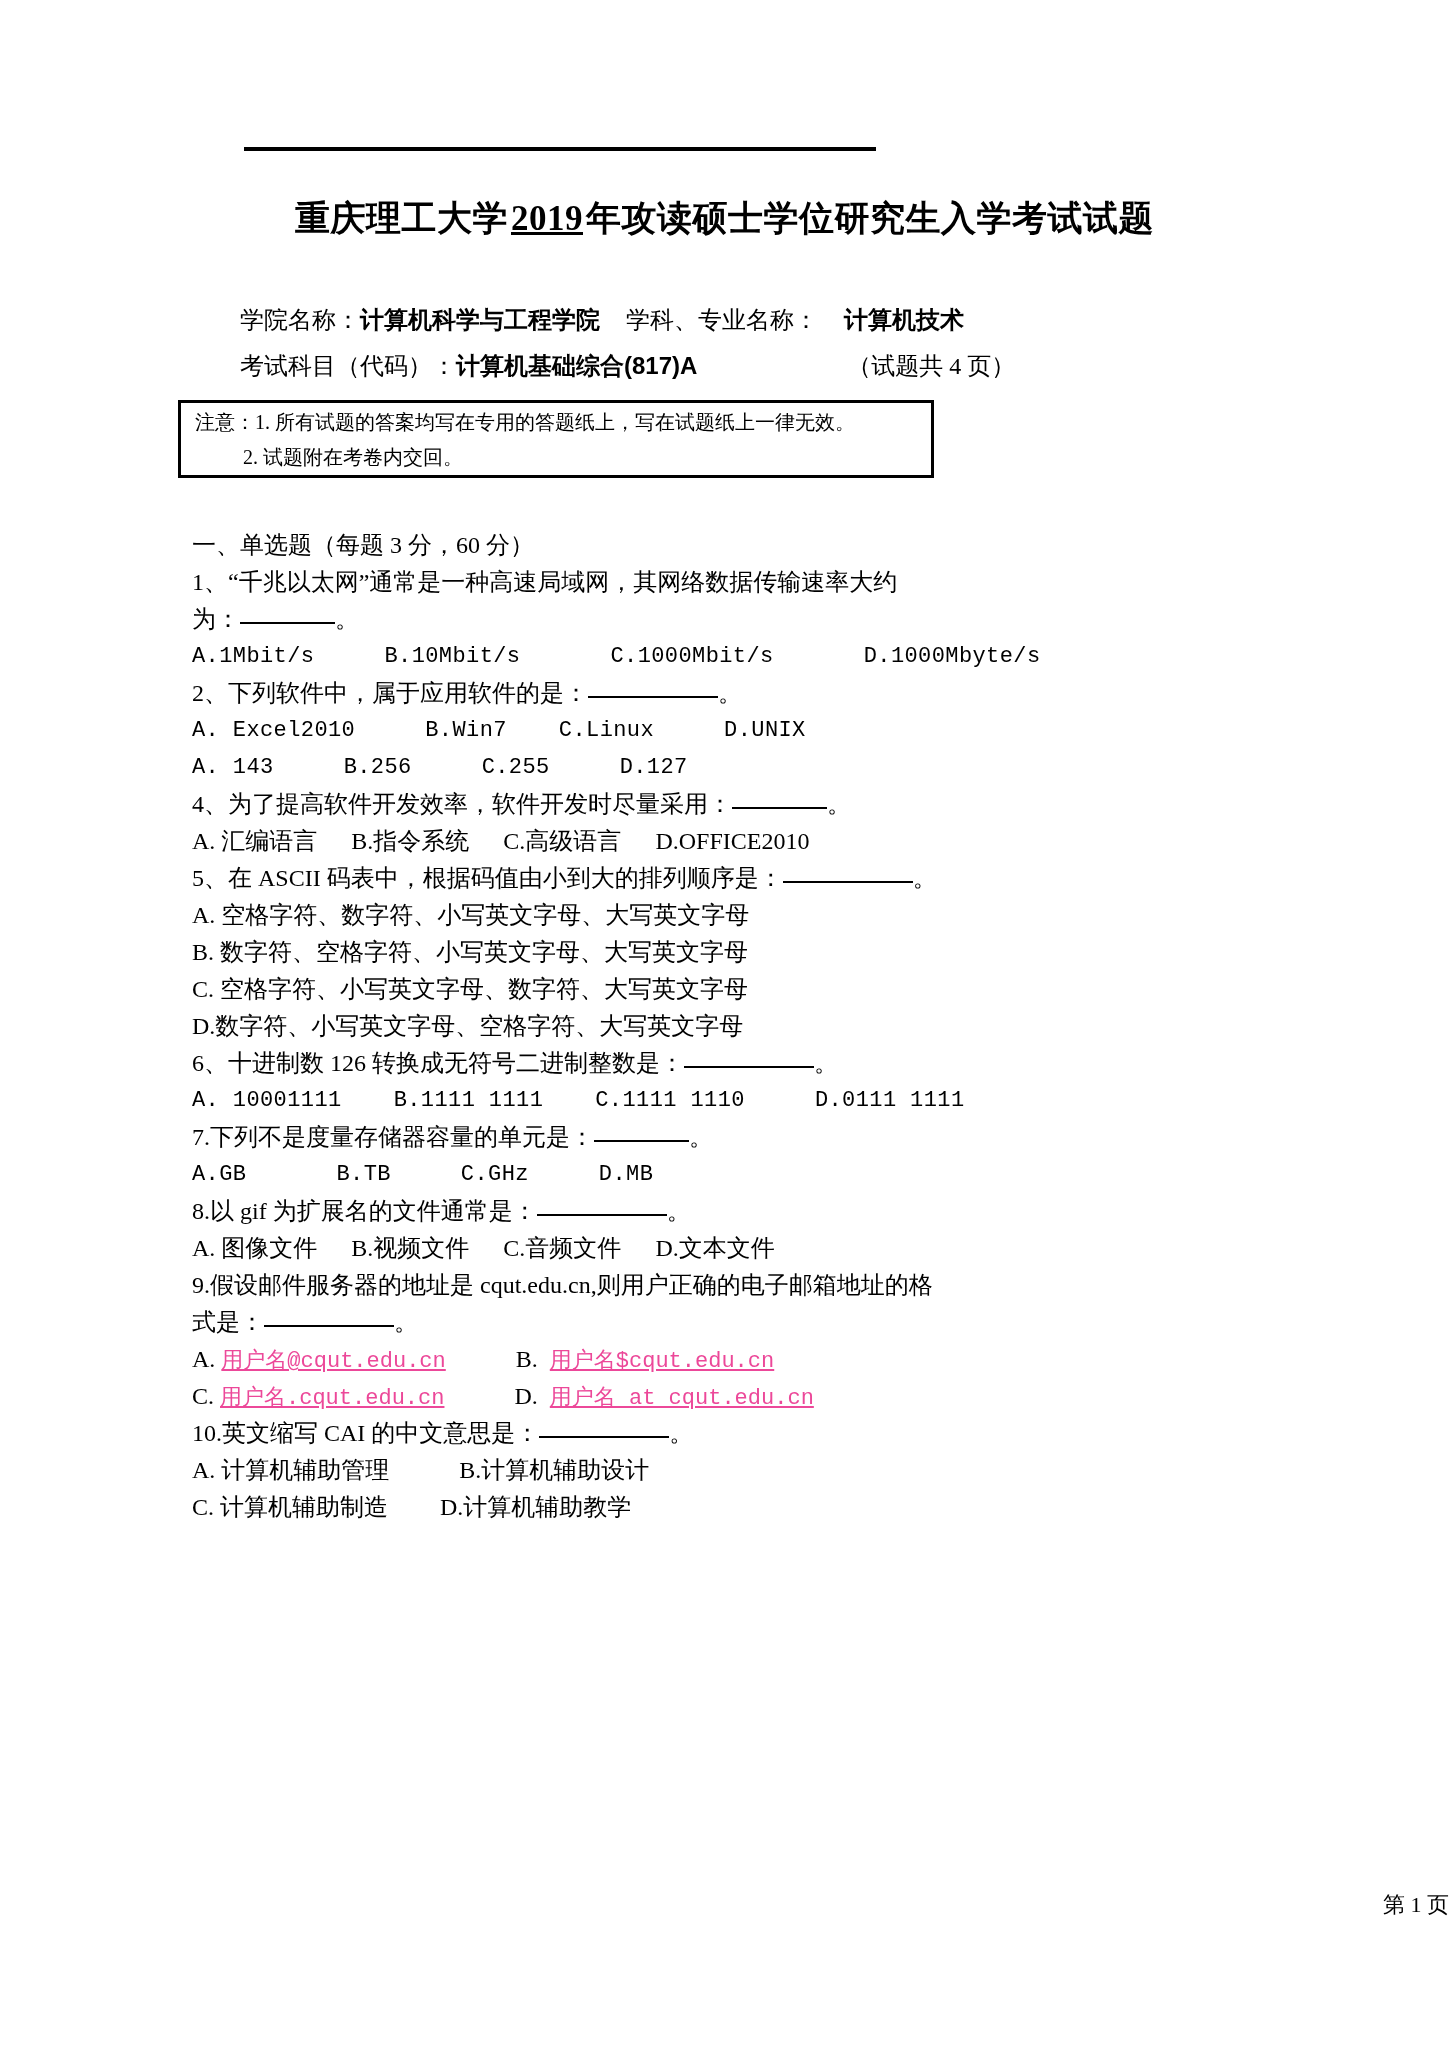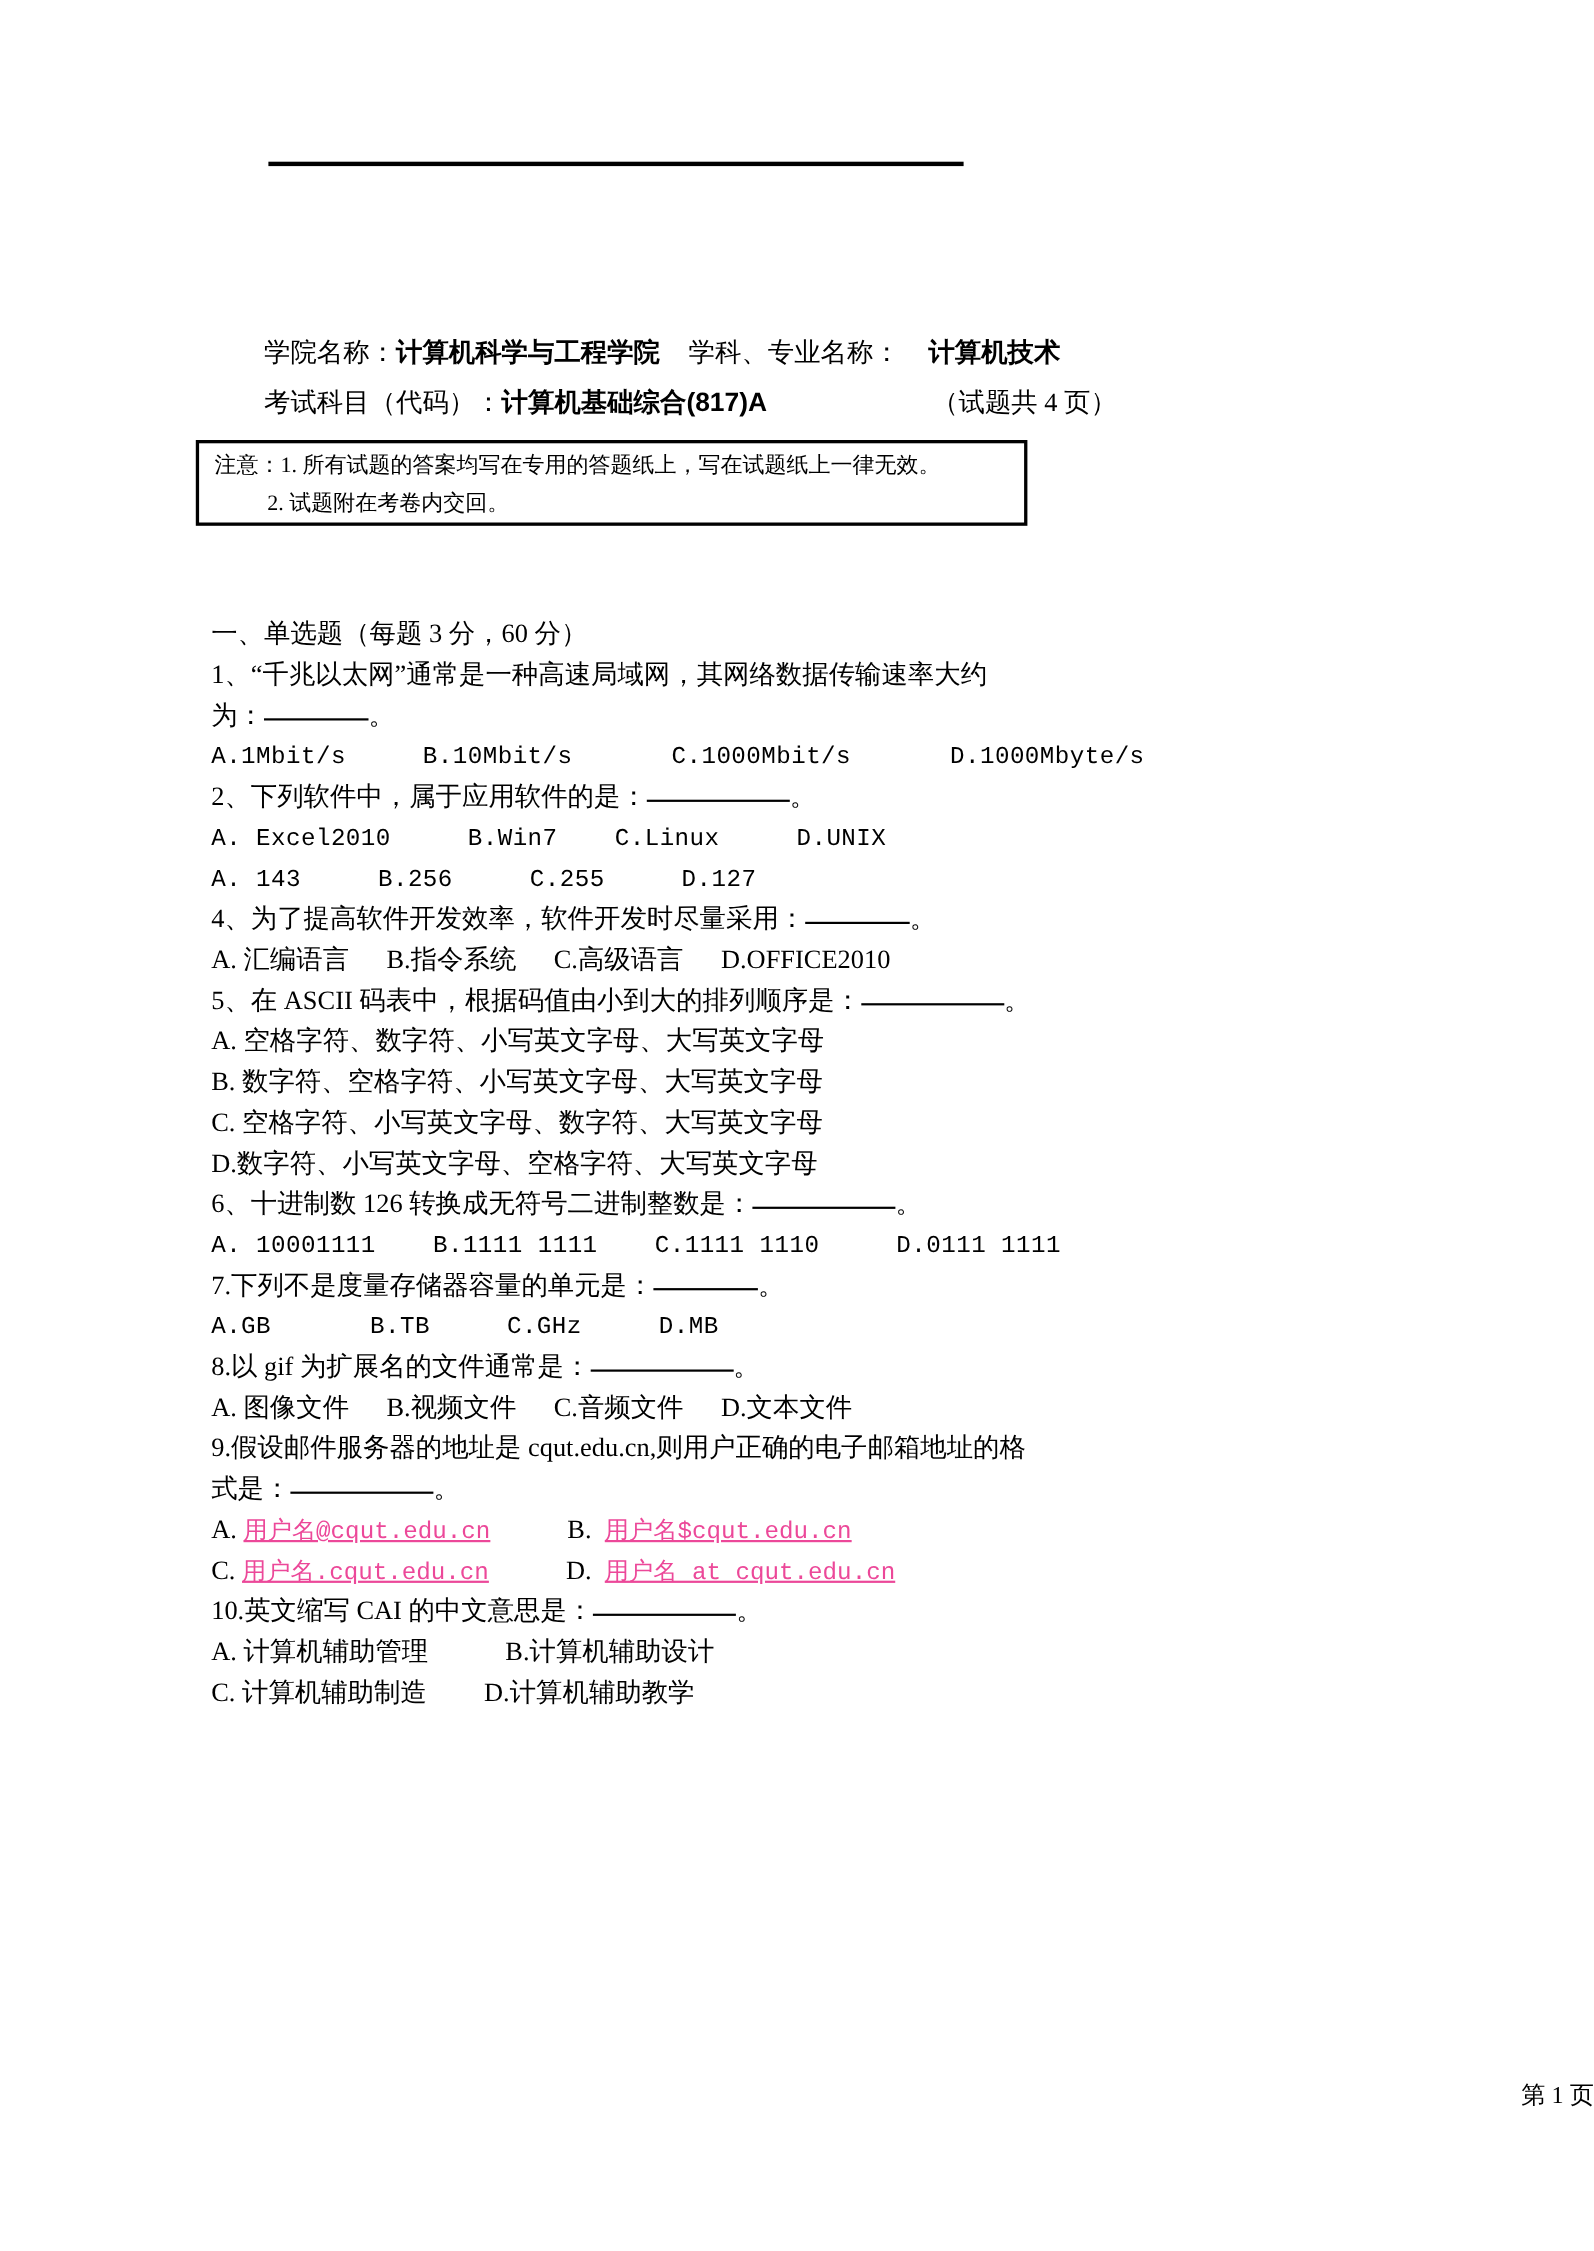--- a/index.html
+++ b/index.html
@@ -86,21 +86,20 @@
   .notice-l1 { left: 14px; top: 6px; }
   .notice-l2 { left: 62px; top: 41px; }
 
   
   .content {
     position: absolute;
     left: 192px;
     top: 527px;
     width: 1100px;
     font-size: 24px;
-    margin-top: 32px;
   }
   .ln {
     height: 37px;
     line-height: 37px;
     white-space: nowrap;
     font-size: 24px;
   }
   .ln.mono { font-family: "Liberation Mono", "DejaVu Sans Mono", monospace; font-size: 22px; letter-spacing: 0.4px;}
   .blank-s { display:inline-block; width: 95px; border-bottom: 2px solid #000; vertical-align: 3px;}
   .blank-m { display:inline-block; width: 130px; border-bottom: 2px solid #000; vertical-align: 3px;}
@@ -125,20 +124,23 @@
     white-space: nowrap;
   }
 </style>
 </head>
 <body>
 
 <div class="page">
 
   <div class="top-rule"></div>
 
+  <div class="doc-title">
+    <span>重庆理工大学</span><span class="year">2019</span><span>年攻读硕士学位研究生入学考试试题</span>
+  </div>
 
   <div class="meta meta-line1">
     <span class="meta-inner">
       <span>学院名称：</span><b>计算机科学与工程学院</b><span class="sp-lg"></span><span>学科、专业名称：</span><span class="sp-lg"></span><b>计算机技术</b>
     </span>
   </div>
 
   <div class="meta meta-line2">
     <span class="meta-inner">
       <span>考试科目（代码）：</span><b>计算机基础综合(817)A</b><span class="sp-huge"></span><span>（试题共 4 页）</span>

